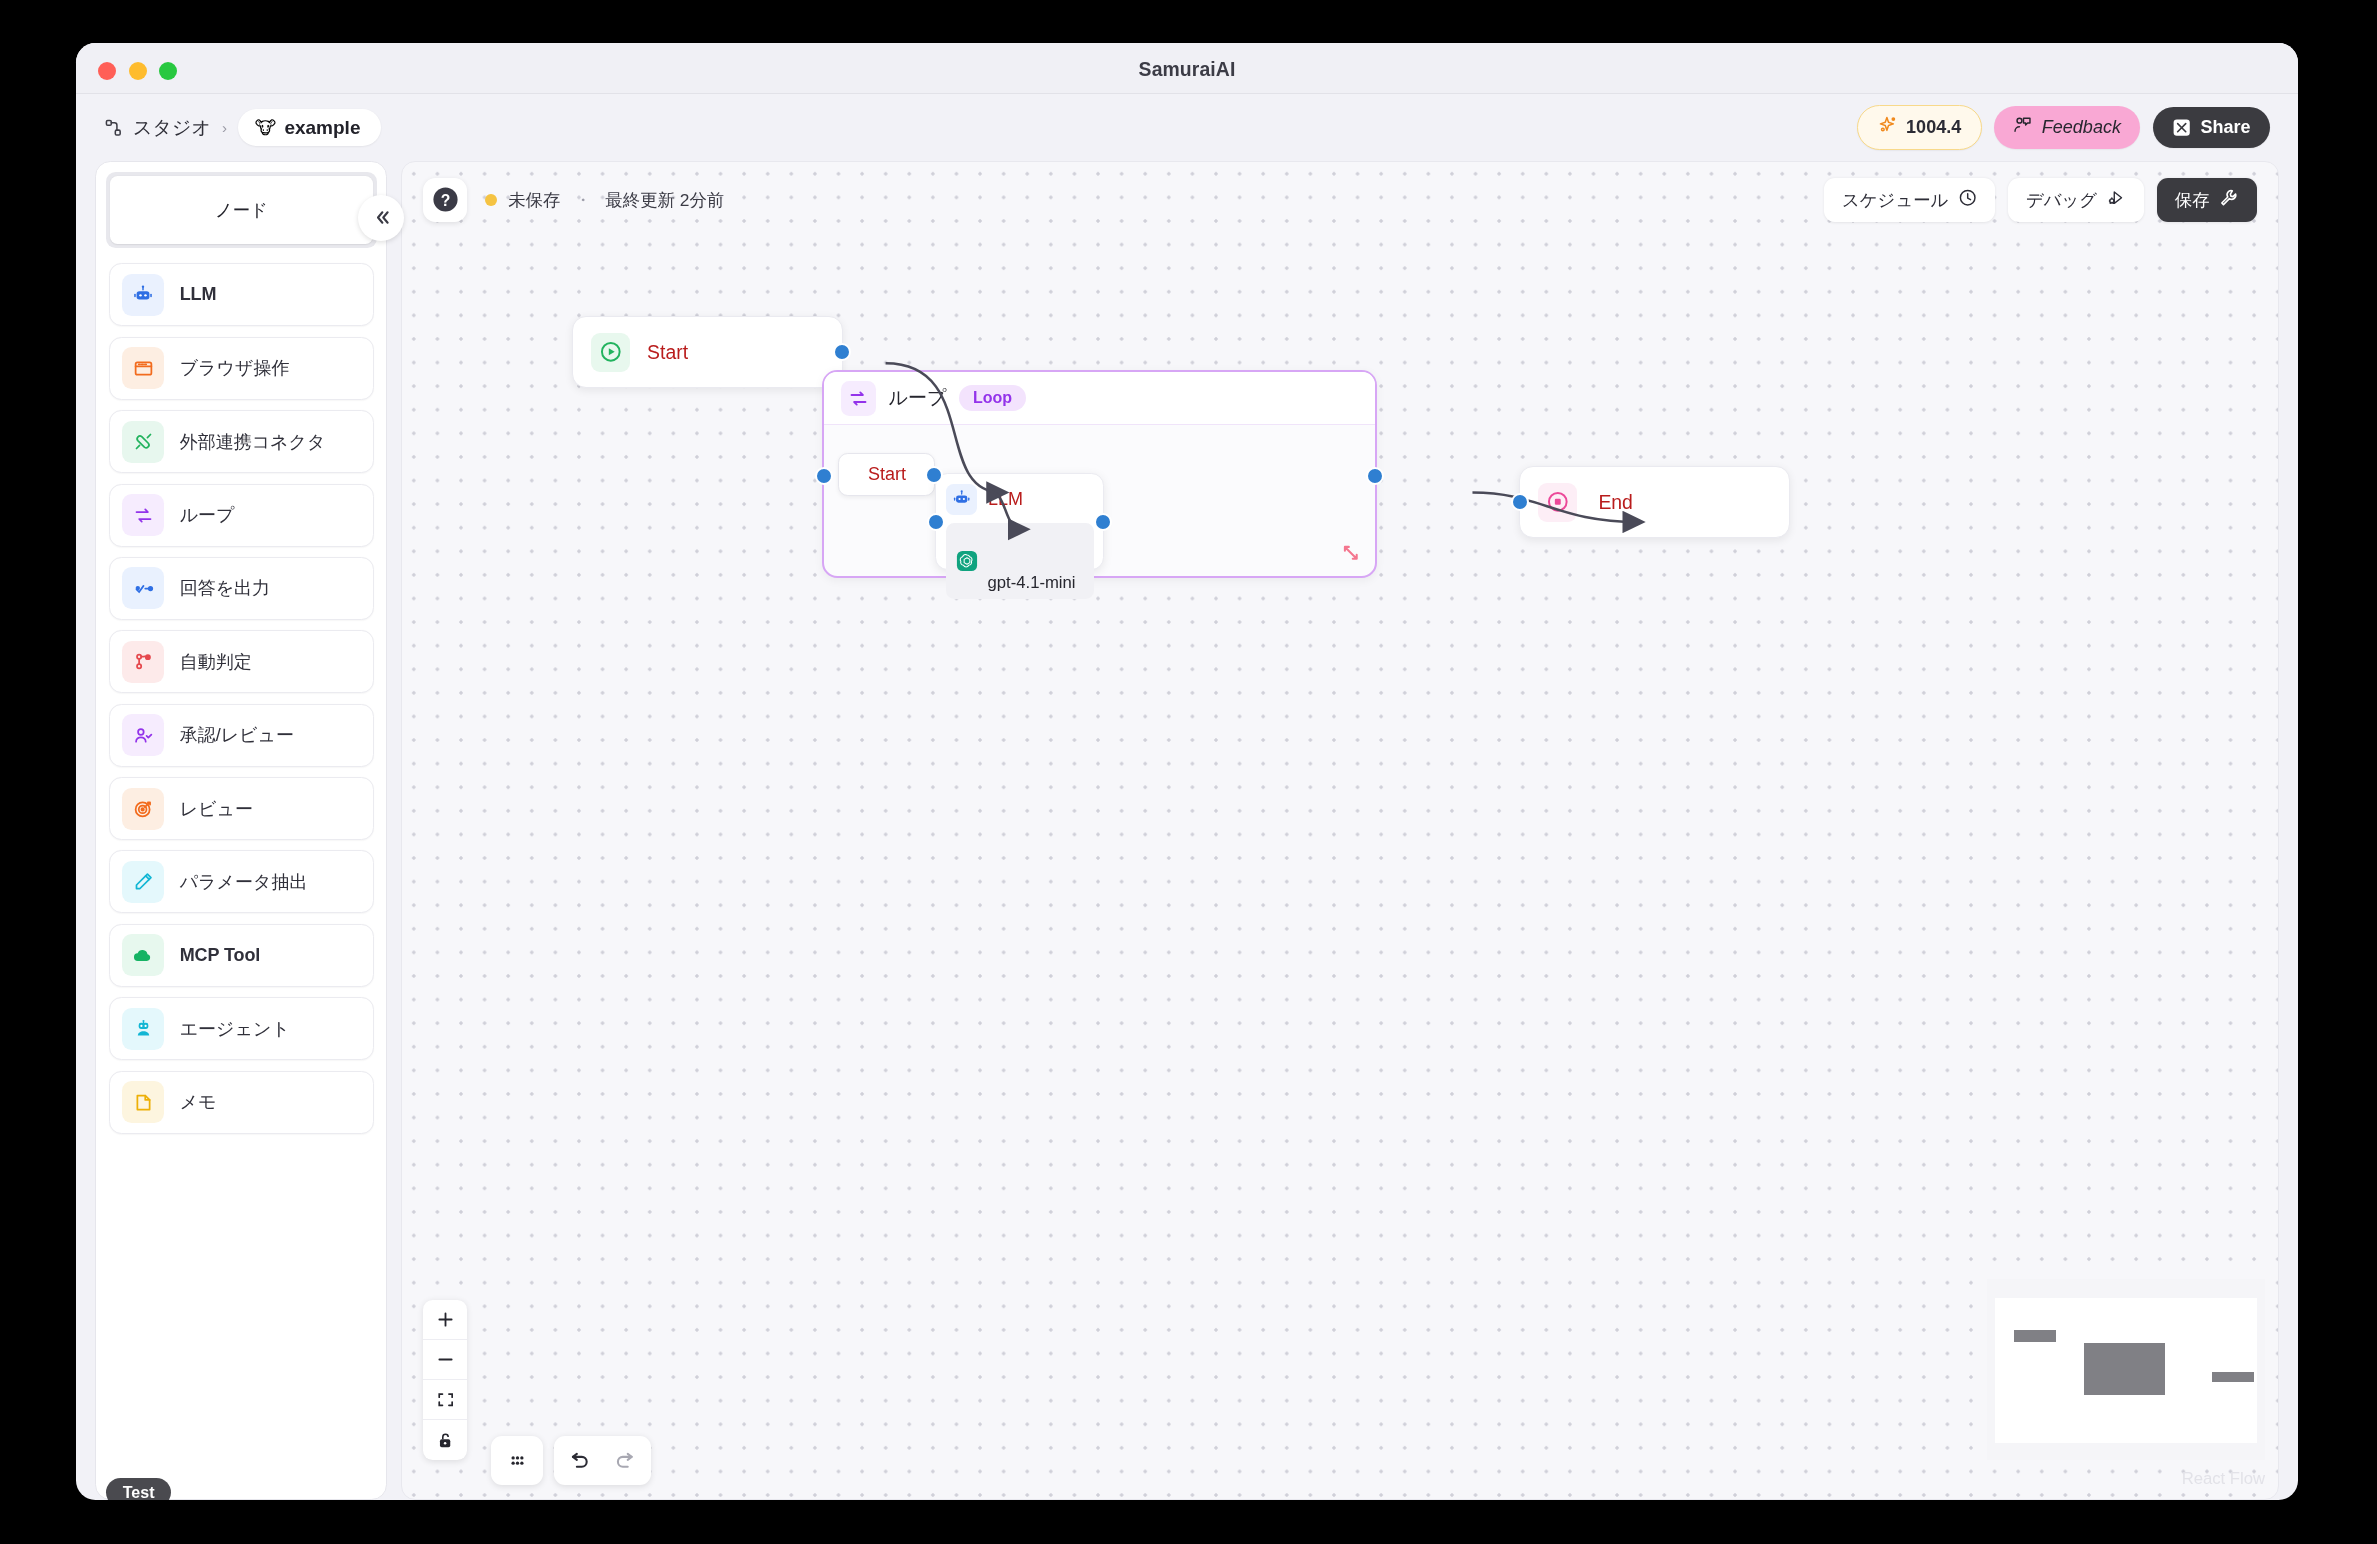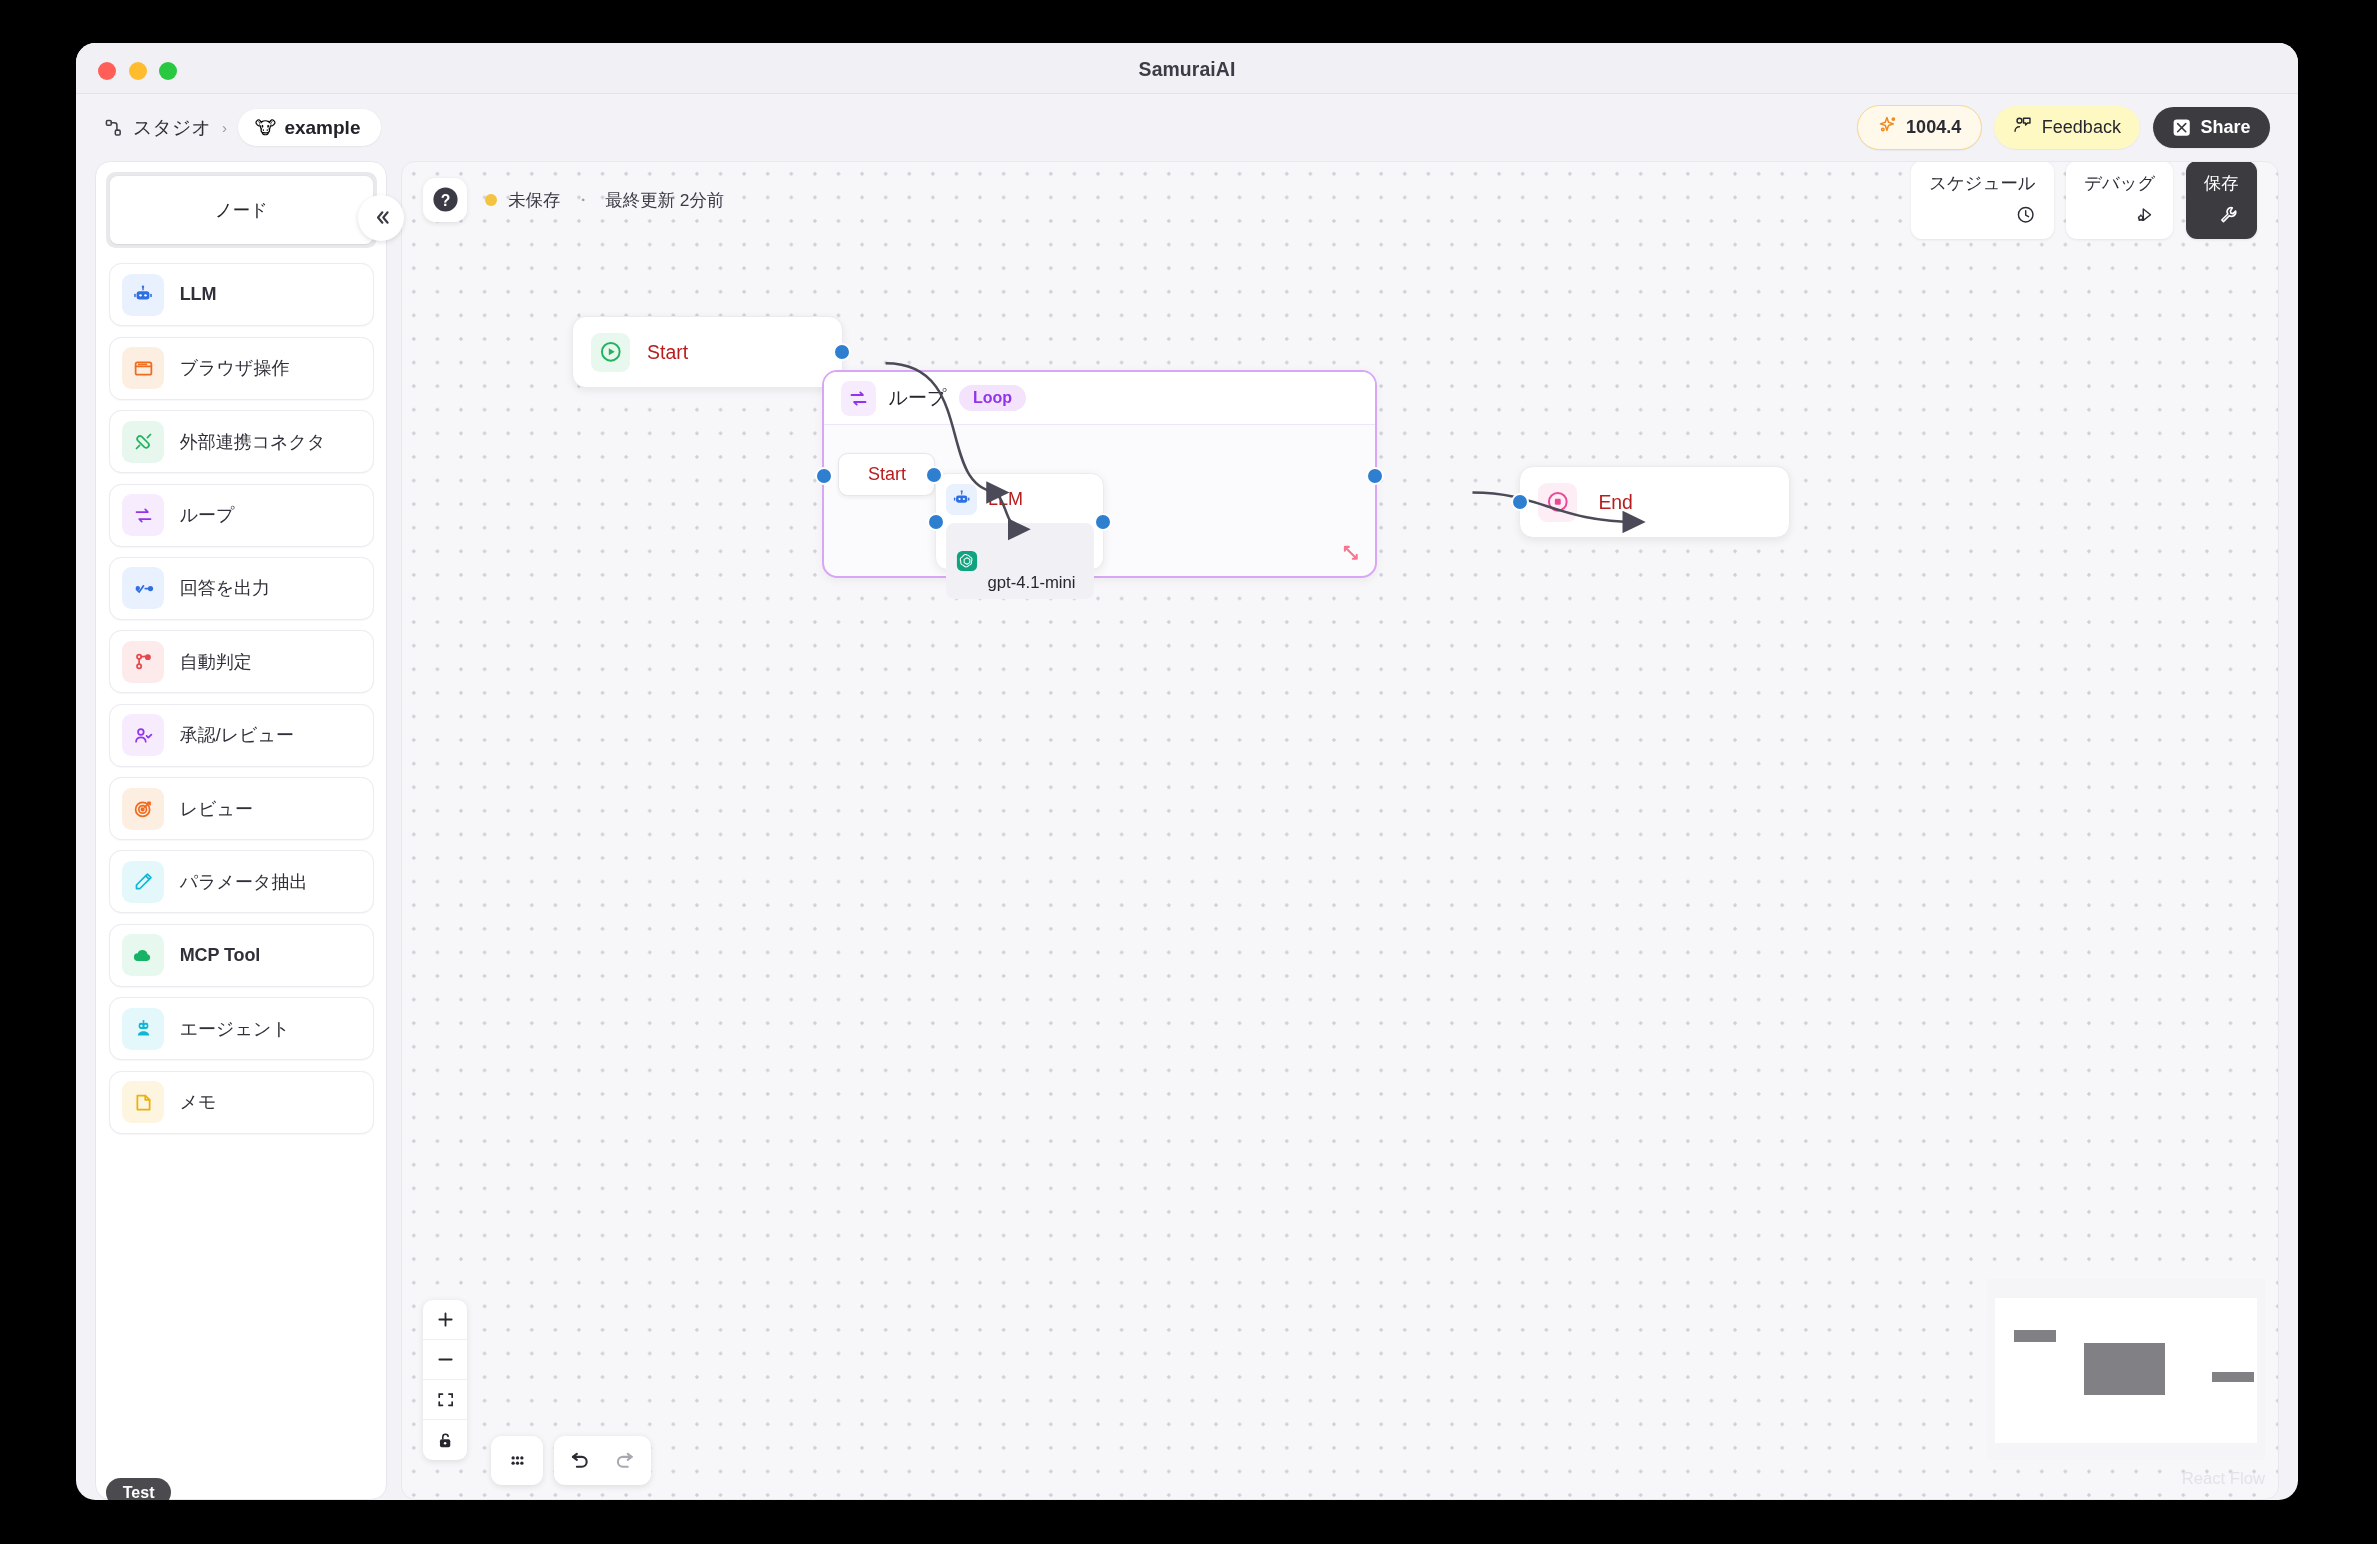--- a/index.html
+++ b/index.html
@@ -74,21 +74,21 @@
   .hbtn {
     display: flex; align-items: center; gap: 9px;
     border-radius: 694px; font-size: 18px;
     padding: 9.7px 19.4px;
     box-shadow: 0 0.7px 1.4px rgba(0,0,0,.06);
   }
   #credits-chip {
     background: #fff9ec; border: 1.4px solid #f8d98a; color: #2b2b34;
     font-weight: bold;
   }
-  #feedback-btn { background: #fef9c3; color: #27272f; }
+  #feedback-btn { background: #f9a8d4; color: #27272f; font-style: italic; }
   #share-btn { background: #3b3b40; color: #ffffff; font-weight: bold; }
 
   
   #app-body {
     position: relative;
     height: calc(1457px - 51px - 67px);
     display: flex;
     padding: 0 0 0 0;
   }
 
@@ -189,26 +189,25 @@
   }
   #save-status {
     display: flex; align-items: center; gap: 11px;
     margin-left: 18px; font-size: 17.4px; color: #3b3b45;
   }
   #status-dot { width: 11.8px; height: 11.8px; border-radius: 50%; background: #f5c342; }
   #status-sep { color: #9e9eaa; padding: 0 2.8px; }
   #status-updated { color: #3b3b45; }
   #canvas-topbar-right { margin-left: auto; display: flex; gap: 12.5px; }
   .cbtn {
-    display: flex; align-items: flex-end; gap: 9.7px;
+    display: flex; align-items: center; gap: 9.7px;
     border-radius: 11px; font-size: 17.4px;
     padding: 9.7px 18px;
     background: #ffffff; color: #2d2d37;
     box-shadow: 0 0.7px 2.8px rgba(0,0,0,.08);
-    flex-direction: column;
   }
   .cbtn.dark { background: #3b3b40; color: #ffffff; }
 
   
   #flow { position: absolute; inset: 0; }
   .rf-node {
     position: absolute;
     background: #ffffff;
     border: 0.7px solid #eaeaf0;
     border-radius: 14px;

